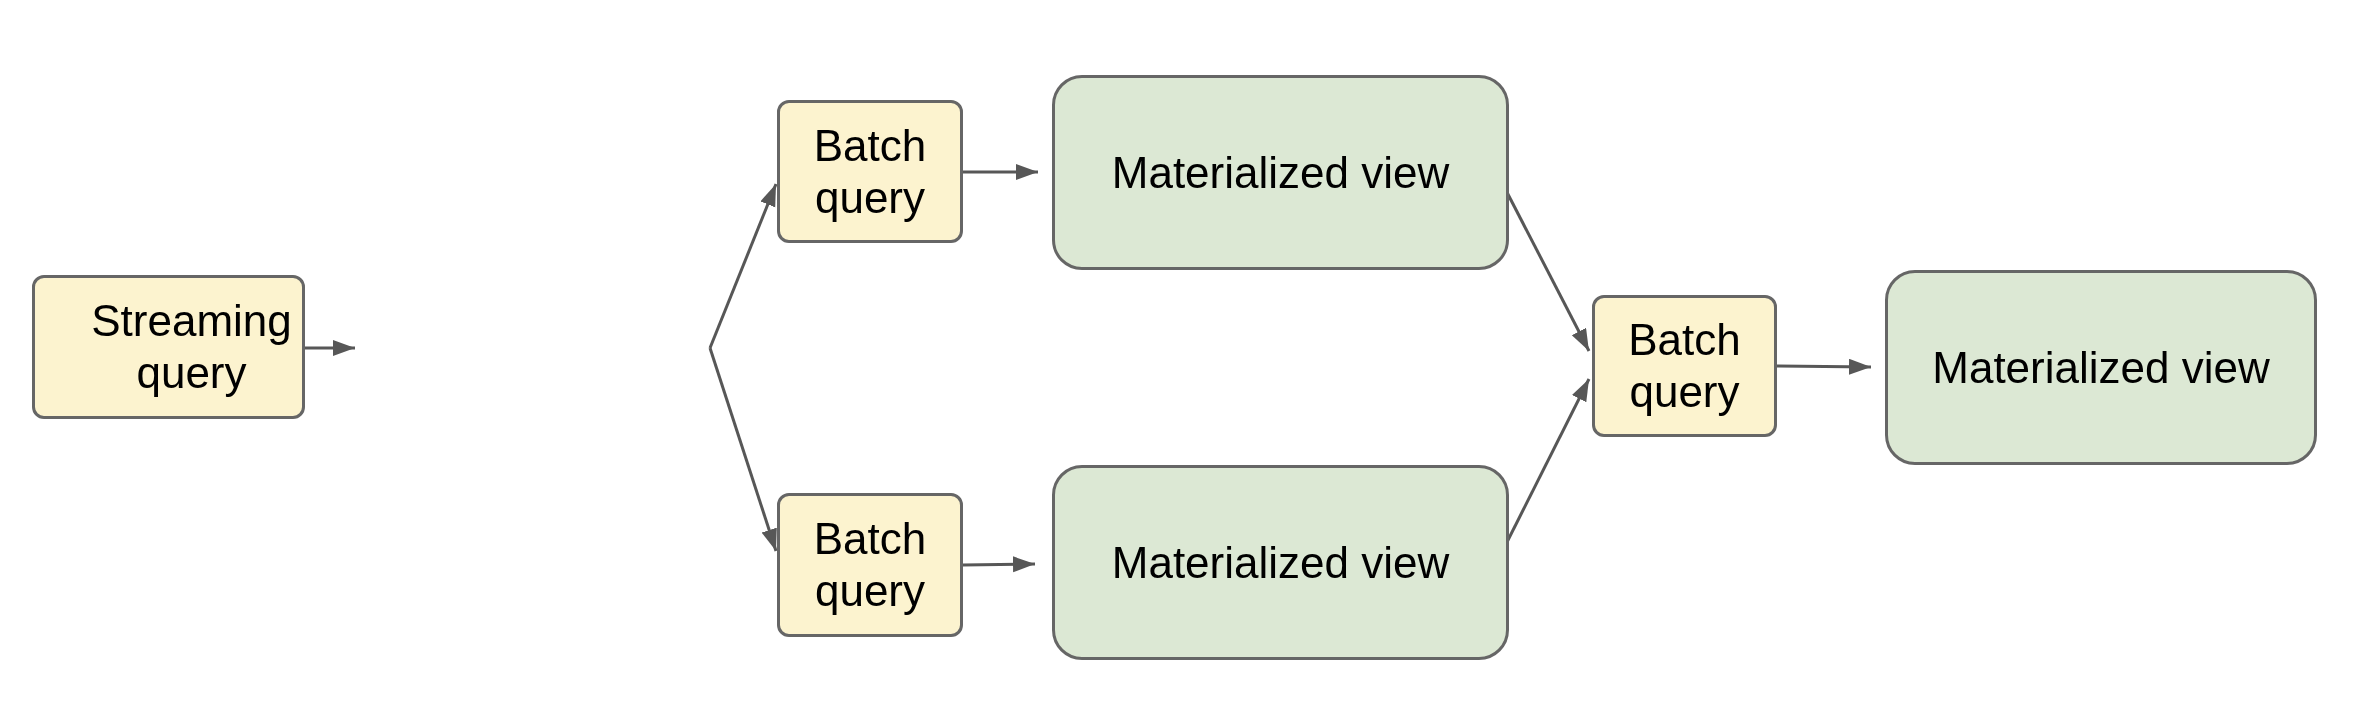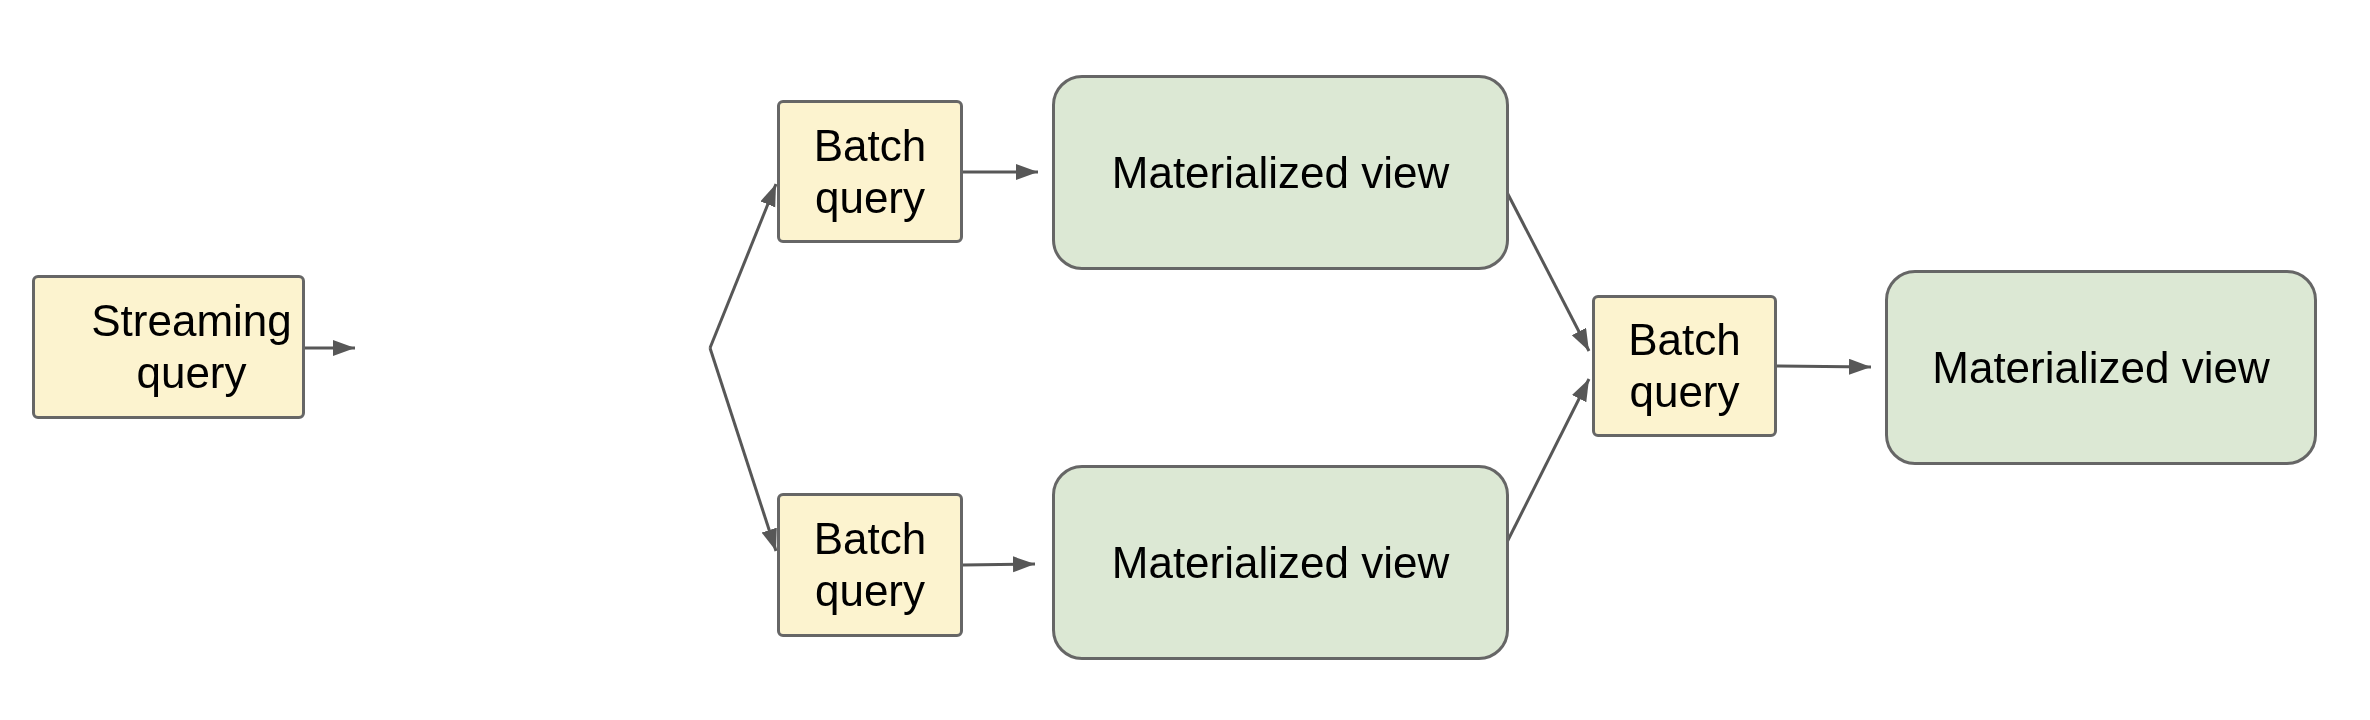--- a/index.html
+++ b/index.html
@@ -39,21 +39,21 @@
     color: var(--text-color, #000000);
     font-size: 44px;
     line-height: 1.18;
   }
   .node .node-label {
     display: block;
     padding: 0 10px;
   }
   .node.kind-query {
     background: var(--query-fill, #fcf3cf);
-    border-radius: 6px;
+    border-radius: 12px;
   }
   .node.kind-table {
     background: var(--table-fill, #dce8d4);
     border-radius: 30px;
     margin-left: 12px;
   }
 </style>
 </head>
 <body>
 

